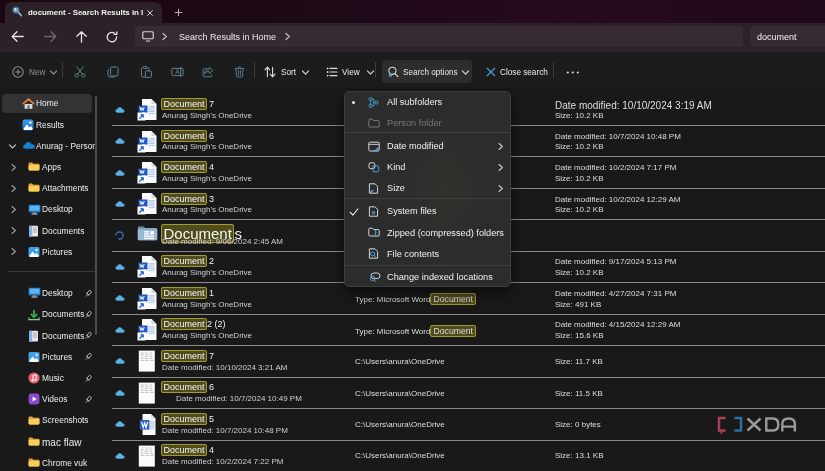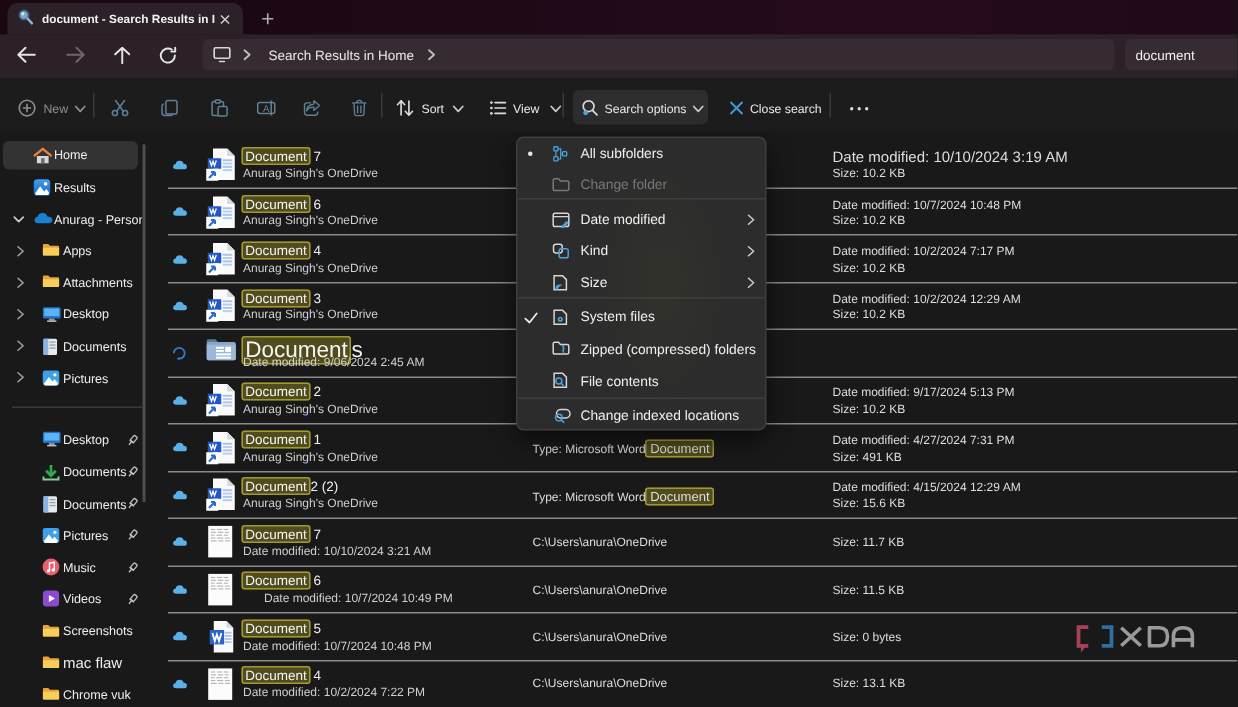--- a/index.html
+++ b/index.html
@@ -718,21 +718,21 @@
         <rect x="7" y="4.1" width="2.8" height="2.8" rx="0.6" stroke="#4aa3dd" stroke-width="0.9" fill="none"></rect>
         <path d="M2.6 3.6 L2.6 7.4 M4 2.2 L5.8 2.2 L5.8 5.5 L7 5.5 M4 9 L5.8 9 L5.8 5.5" stroke="#4aa3dd" stroke-width="0.8" fill="none"></path>
       </svg>
     </div>
     <div class="txt" style="left:387px;top:96.89999999999999px;font-size:9.2px;color:#f0f0f0">All subfolders</div>
     <div class="abs" style="left:368px;top:118.0px">
       <svg width="12" height="10" viewBox="0 0 12 10" style="display:block;">
         <path d="M0.8 2.2 Q0.8 1.2 1.8 1.2 L4.4 1.2 L5.6 2.6 L10.2 2.6 Q11.2 2.6 11.2 3.6 L11.2 8 Q11.2 9 10.2 9 L1.8 9 Q0.8 9 0.8 8 Z" stroke="#787878" stroke-width="1" fill="none"></path>
       </svg>
     </div>
-    <div class="txt" style="left:387px;top:118.1px;font-size:9.2px;color:#787878">Change folder</div>
+    <div class="txt" style="left:387px;top:118.1px;font-size:9.2px;color:#787878">Person folder</div>
     <div class="abs" style="left:345px;top:132px;width:165px;height:1px;background:#3f3f3f"></div>
     <div class="abs" style="left:368px;top:141.1px">
       <svg width="12" height="12" viewBox="0 0 12 12" style="display:block;">
         <rect x="0.8" y="1.2" width="10.4" height="8.8" rx="1.2" stroke="#d6d6d6" stroke-width="1" fill="none"></rect>
         <path d="M0.8 3.4 L11.2 3.4" stroke="#d6d6d6" stroke-width="0.9"></path>
         <path d="M6.4 9.6 L9.8 6.2 L11.2 7.6 L7.8 11 L6.2 11.2 Z" fill="#4aa3dd"></path>
       </svg>
     </div>
     <div class="txt" style="left:387px;top:141.2px;font-size:9.2px;color:#f0f0f0">Date modified</div>
     <div class="abs" style="left:497px;top:142.1px">

